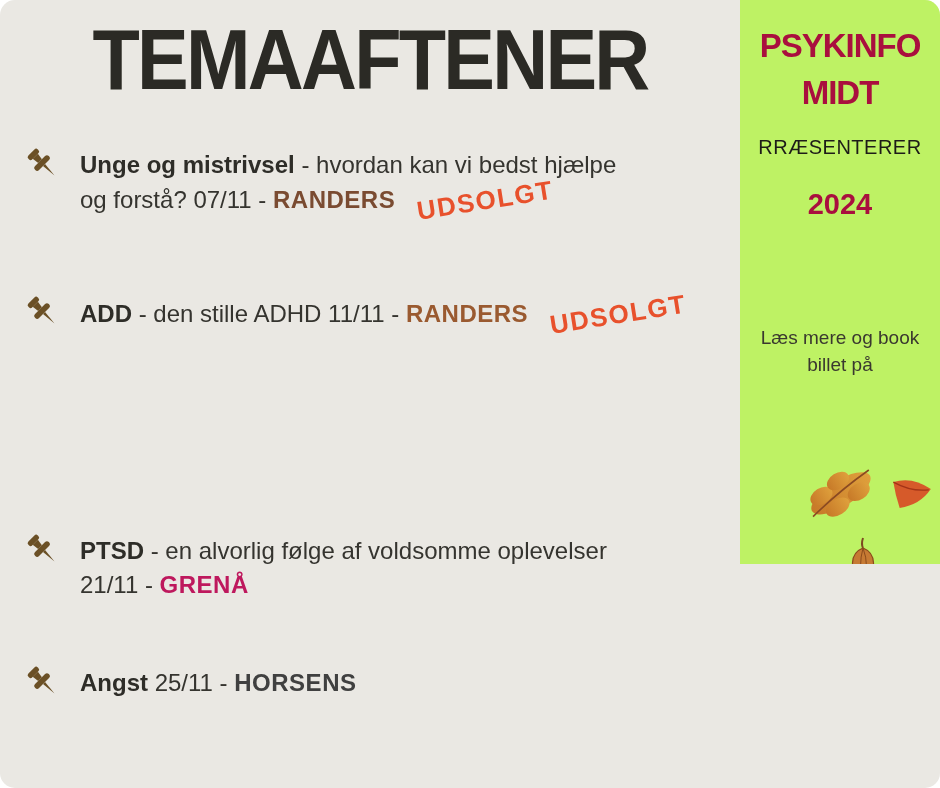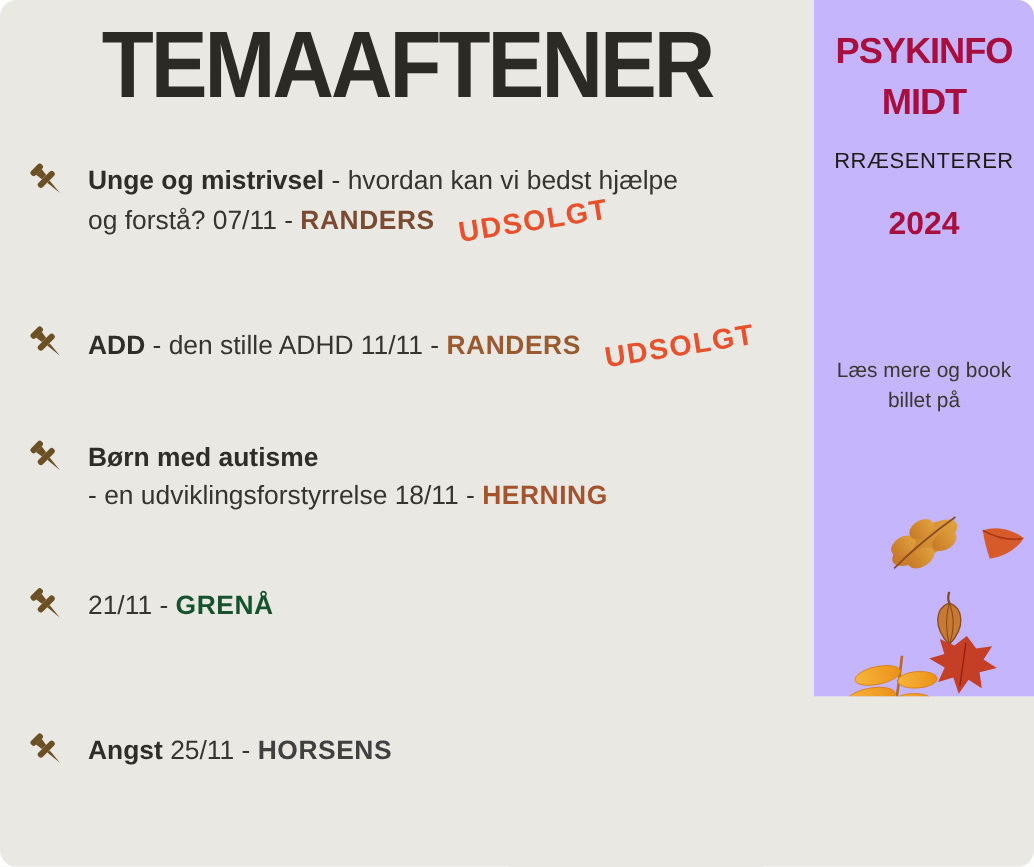--- a/index.html
+++ b/index.html
@@ -25,22 +25,22 @@
   .seg-bold{ font-weight:700; color:#2e2d28; }
   .seg-normal{ font-weight:400; color:#35342f; }
   .seg-city{ font-weight:700; letter-spacing:0.5px; }
   .seg-udsolgt{
     display:inline-block; position:relative; top:12px; margin-left:22px;
     transform:rotate(-9deg); transform-origin:left center;
     color:#e8512c; font-weight:700; font-size:26px; letter-spacing:1.5px;
   }
   
   .sidebar{
-    position:absolute; left:740px; top:0; width:200px; height:633px;
-    background:#c4b5fd; overflow:hidden;
+    position:absolute; left:740px; top:0; width:200px; height:564px;
+    background:#bef264; overflow:hidden;
   }
   .sb{ position:absolute; left:0; width:200px; text-align:center; }
   .brand{ top:22px; color:#a90f3e; font-weight:700; font-size:33px; line-height:47px; letter-spacing:-1px; }
   .presents{ top:136px; color:#1d1c18; font-size:20px; letter-spacing:0.5px; }
   .month{ top:184px; color:#a90f3e; font-weight:700; font-size:29px; line-height:41px; }
   .cta{ top:324px; color:#3a382f; font-size:19px; line-height:27px; }
   .booklink{ top:380px; color:#a90f3e; font-size:18px; font-weight:400; letter-spacing:0.2px; }
   .leaf{ position:absolute; }
   
   .leaf-oak{ left:62px; top:468px; transform:rotate(-32deg); }
@@ -86,50 +86,35 @@
             <rect x="6" y="10.6" width="16" height="4.6" rx="2.2"></rect>
             <polygon points="12.8,15.2 15.2,15.2 14,27.4"></polygon>
           </g>
         </svg>
       </span>
       <div class="lines">
             <div class="line"><span class="seg-bold">ADD</span><span class="seg-normal"> - den stille ADHD 11/11 - </span><span class="seg-city" style="color: rgb(154, 90, 48);">RANDERS</span><span class="seg-udsolgt">UDSOLGT</span></div>
           </div>
     </div>
 
-    <div class="event" style="top: 400px;">
-      <span class="pin">
-        <svg viewBox="0 0 28 28">
-          <g fill="#6b5026">
-            <rect x="8.5" y="0.5" width="11" height="4.6" rx="2"></rect>
-            <polygon points="11,5 17,5 16.2,10.6 11.8,10.6"></polygon>
-            <rect x="6" y="10.6" width="16" height="4.6" rx="2.2"></rect>
-            <polygon points="12.8,15.2 15.2,15.2 14,27.4"></polygon>
-          </g>
-        </svg>
-      </span>
-      <div class="lines">
-            <div class="line"><span class="seg-bold">Børn med autisme</span></div>
-            <div class="line"><span class="seg-normal">- en udviklingsforstyrrelse 18/11 - </span><span class="seg-city" style="color: rgb(163, 84, 45);">HERNING</span></div>
-          </div>
-    </div>
 
     <div class="event" style="top: 534px;">
       <span class="pin">
         <svg viewBox="0 0 28 28">
           <g fill="#6b5026">
             <rect x="8.5" y="0.5" width="11" height="4.6" rx="2"></rect>
             <polygon points="11,5 17,5 16.2,10.6 11.8,10.6"></polygon>
             <rect x="6" y="10.6" width="16" height="4.6" rx="2.2"></rect>
             <polygon points="12.8,15.2 15.2,15.2 14,27.4"></polygon>
           </g>
         </svg>
       </span>
       <div class="lines">
-            <div class="line"><span class="seg-normal">21/11 - </span><span class="seg-city" style="color: #14532d;">GRENÅ</span></div>
+            <div class="line"><span class="seg-bold">PTSD</span><span class="seg-normal"> - en alvorlig følge af voldsomme oplevelser</span></div>
+            <div class="line"><span class="seg-normal">21/11 - </span><span class="seg-city" style="color: #be185d;">GRENÅ</span></div>
           </div>
     </div>
 
     <div class="event" style="top: 666px;">
       <span class="pin">
         <svg viewBox="0 0 28 28">
           <g fill="#6b5026">
             <rect x="8.5" y="0.5" width="11" height="4.6" rx="2"></rect>
             <polygon points="11,5 17,5 16.2,10.6 11.8,10.6"></polygon>
             <rect x="6" y="10.6" width="16" height="4.6" rx="2.2"></rect>

